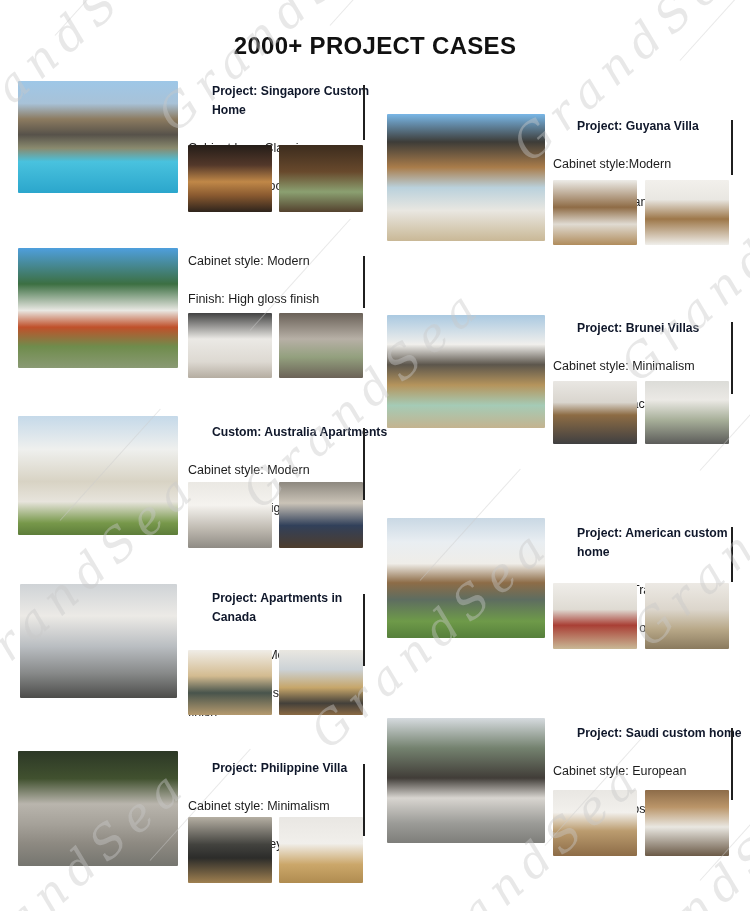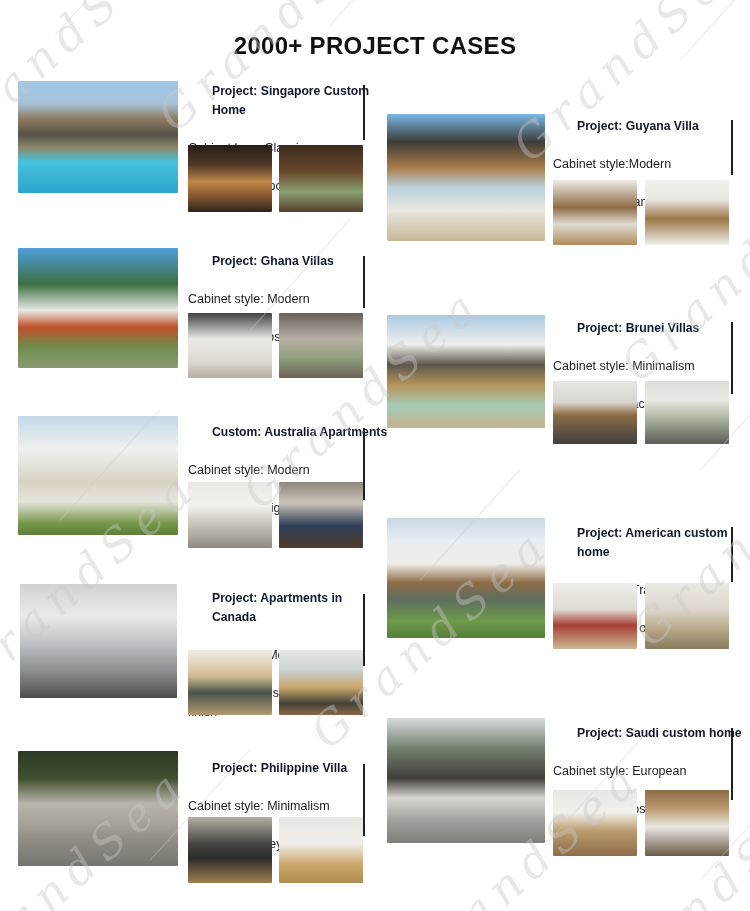--- a/index.html
+++ b/index.html
@@ -49,21 +49,20 @@
       <div class="text-line">Finish: Solid wood island and
 blue finish</div>
     </div>
     <div class="divider" style="left: 345px; top: 22px; height: 55px;"></div>
     <div class="thumb t1" title="warm wood kitchen with bar stools" style="left: 170px; top: 82px; width: 84px; height: 67px; background: linear-gradient(rgb(36, 29, 24) 0%, rgb(83, 56, 42) 30%, rgb(192, 136, 72) 55%, rgb(138, 90, 48) 75%, rgb(46, 36, 28) 100%);"></div>
     <div class="thumb t2" title="dark wood dining interior" style="left: 261px; top: 82px; width: 84px; height: 67px; background: linear-gradient(rgb(60, 44, 30) 0%, rgb(104, 73, 44) 40%, rgb(139, 160, 113) 70%, rgb(84, 66, 46) 100%);"></div>
   </section>
 <section class="project-section" style="left: 18px; top: 233px;">
     <div class="main-photo" title="white modern villa with orange accent and trees" style="left: 0px; top: 15px; width: 160px; height: 120px; background: linear-gradient(rgb(79, 159, 221) 0%, rgb(60, 111, 66) 30%, rgb(233, 232, 227) 52%, rgb(192, 80, 42) 66%, rgb(111, 140, 76) 82%, rgb(138, 154, 116) 100%);"></div>
     <div class="text-block" style="left: 170px; top: 0px; width: 200px;">
-      <div class="text-line project-line">Project: Ghana Villas</div>
       <div class="text-line">Cabinet style: Modern</div>
       <div class="text-line">Finish: High gloss finish</div>
     </div>
     <div class="divider" style="left: 345px; top: 23px; height: 52px;"></div>
     <div class="thumb t1" title="white kitchen island with stools" style="left: 170px; top: 80px; width: 84px; height: 65px; background: linear-gradient(rgb(66, 66, 66) 0%, rgb(235, 233, 229) 40%, rgb(221, 217, 210) 75%, rgb(181, 173, 161) 100%);"></div>
     <div class="thumb t2" title="living room with staircase" style="left: 261px; top: 80px; width: 84px; height: 65px; background: linear-gradient(rgb(106, 97, 88) 0%, rgb(183, 176, 166) 40%, rgb(147, 160, 126) 68%, rgb(107, 98, 87) 100%);"></div>
   </section>
 <section class="project-section" style="left: 18px; top: 404px;">
     <div class="main-photo" title="white apartment building with balconies and trees" style="left: 0px; top: 12px; width: 160px; height: 119px; background: linear-gradient(rgb(197, 217, 233) 0%, rgb(239, 240, 238) 28%, rgb(216, 211, 196) 55%, rgb(231, 228, 220) 72%, rgb(119, 152, 74) 90%, rgb(93, 125, 58) 100%);"></div>
     <div class="text-block" style="left: 170px; top: 0px; width: 200px;">

